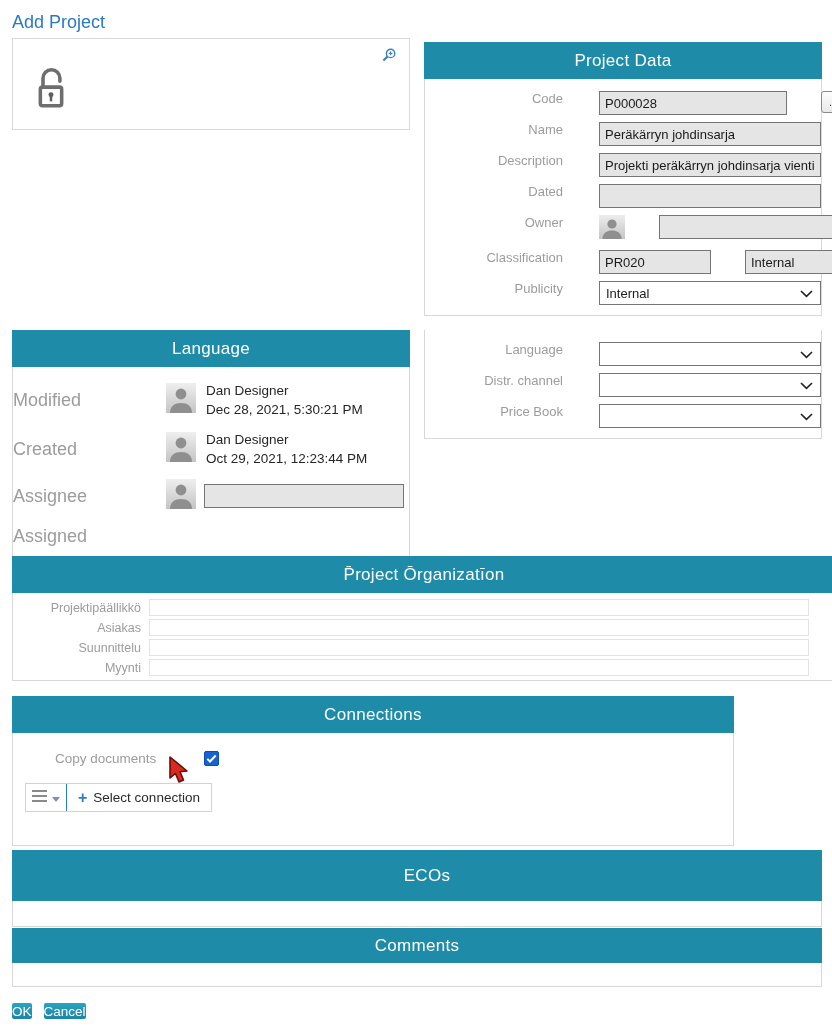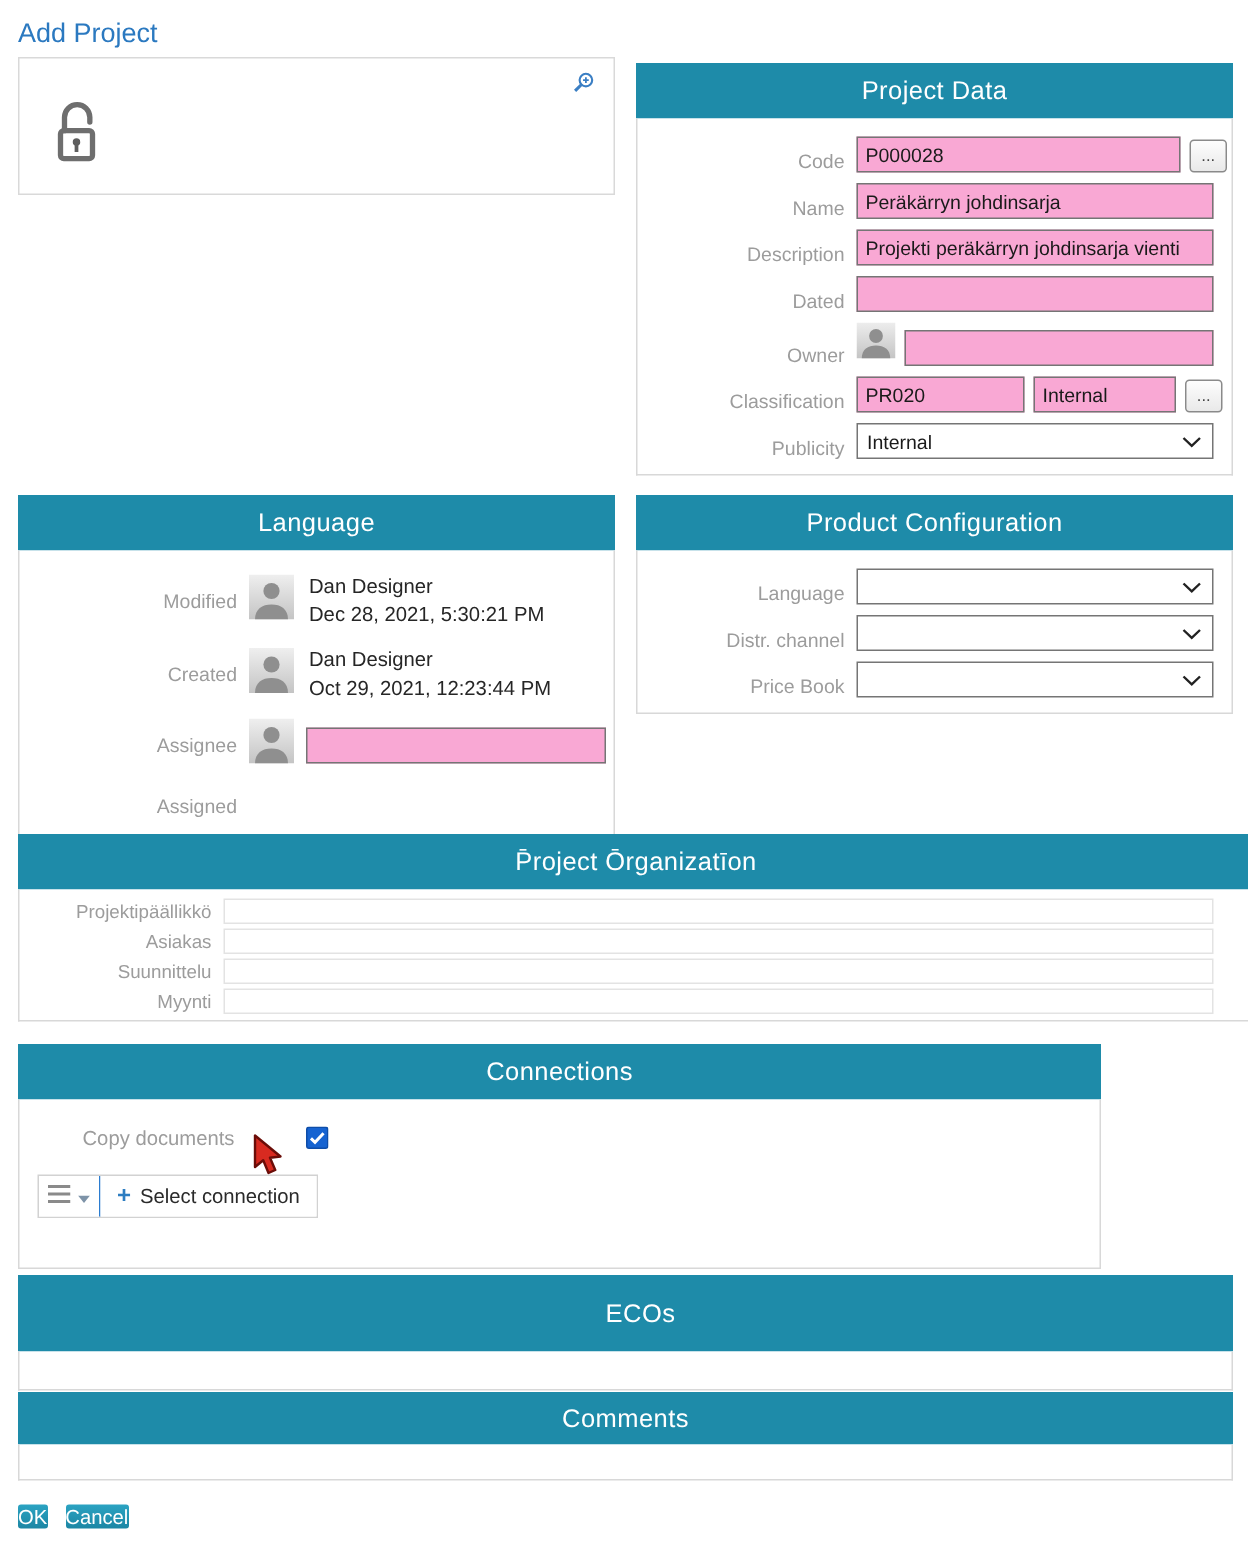--- a/index.html
+++ b/index.html
@@ -28,27 +28,27 @@
 
   
   .thumb-box {
     position: absolute; left: 12px; top: 38px; width: 398px; height: 92px;
     background: #fff; border: 1px solid #D9D9D9;
   }
   .thumb-zoom { position: absolute; top: 8px; right: 12px; width: 16px; height: 16px; cursor: pointer; }
   .thumb-lock { position: absolute; left: 22px; top: 26px; }
 
   
-  .frow { display: flex; align-items: flex-end; margin-bottom: 7px; }
+  .frow { display: flex; align-items: flex-start; margin-bottom: 7px; gap: 28px; }
   .flabel {
     width: 138px; text-align: right; margin-right: 8px;
     color: #9C9C9C; font-size: 13px; flex: none;
   }
   input.txt {
-    height: 24px; border: 1px solid #757575; background: #f9a8d4;
+    height: 24px; border: 1px solid #757575; background: #e5e5e5;
     font-family: "Liberation Sans", sans-serif; font-size: 13px;
     color: #1A1A1A; padding: 1px 5px; border-radius: 0;
   }
   .browse-btn {
     width: 25px; height: 22px; margin-left: 6px; flex: none;
     border: 1px solid #8A8A8A; border-radius: 3px;
     background: linear-gradient(#FDFDFD, #E9E9E9);
     color: #444; font-size: 11px; line-height: 14px; cursor: pointer;
     font-family: "Liberation Sans", sans-serif;
   }
@@ -61,21 +61,21 @@
   .avatar { flex: none; display: block; }
 
   
   #project-data { left: 424px; top: 42px; width: 398px; }
   #project-data .panel-body { padding: 12px 0 10px 0; min-height: 231px; }
 
   
   #revision { left: 12px; top: 330px; width: 398px; }
   #revision .panel-body { padding: 14px 0 10px 0; min-height: 171px; }
   .rev-row { display: flex; align-items: center; margin-bottom: 11px; }
-  .rev-label { width: 145px; text-align: right; margin-right: 8px; color: #9C9C9C; font-size: 13px; flex: none; }
+  .rev-label { width: 145px; margin-right: 8px; color: #9C9C9C; font-size: 18px; flex: none; }
   .rev-user { margin-left: 10px; font-size: 13.5px; color: #262626; line-height: 19px; }
 
   
   #product-config { left: 424px; top: 330px; width: 398px; }
   #product-config .panel-body { padding: 12px 0 10px 0; min-height: 103px; }
   #product-config .selectbox { width: 238px; }
 
   
   #project-org { left: 12px; top: 556px; width: 824px; }
   #project-org .panel-body { padding: 6px 0 4px 0; min-height: 88px; }
@@ -257,21 +257,20 @@
         </span>
         <input class="txt" style="width: 200px; margin-left: 8px;" value="">
       </div>
       <div class="rev-row" style="margin-bottom:0;height:24px">
         <span class="rev-label">Assigned</span>
       </div>
     </div>
   </div>
 
   <div class="panel" id="product-config">
-    <div class="panel-header">Product Configuration</div>
     <div class="panel-body">
       <div class="frow">
         <span class="flabel">Language</span>
         <div class="selectbox">
           <span></span>
           <span>
             <svg width="13" height="8" viewBox="0 0 13 8">
                 <path d="M1 1 L6.5 6.3 L12 1" fill="none" stroke="#222" stroke-width="1.6"></path>
               </svg>
           </span>

